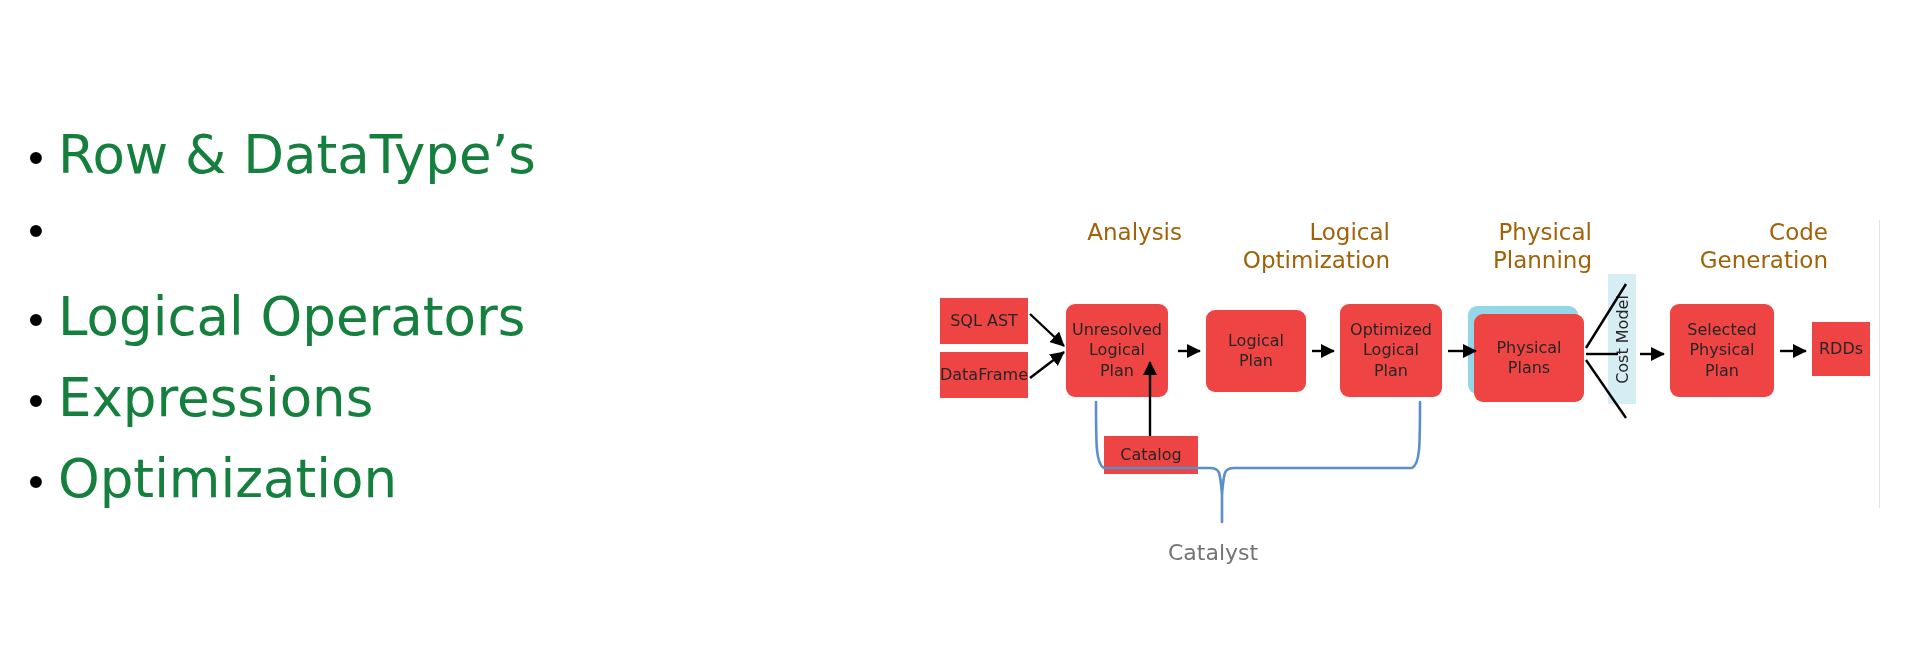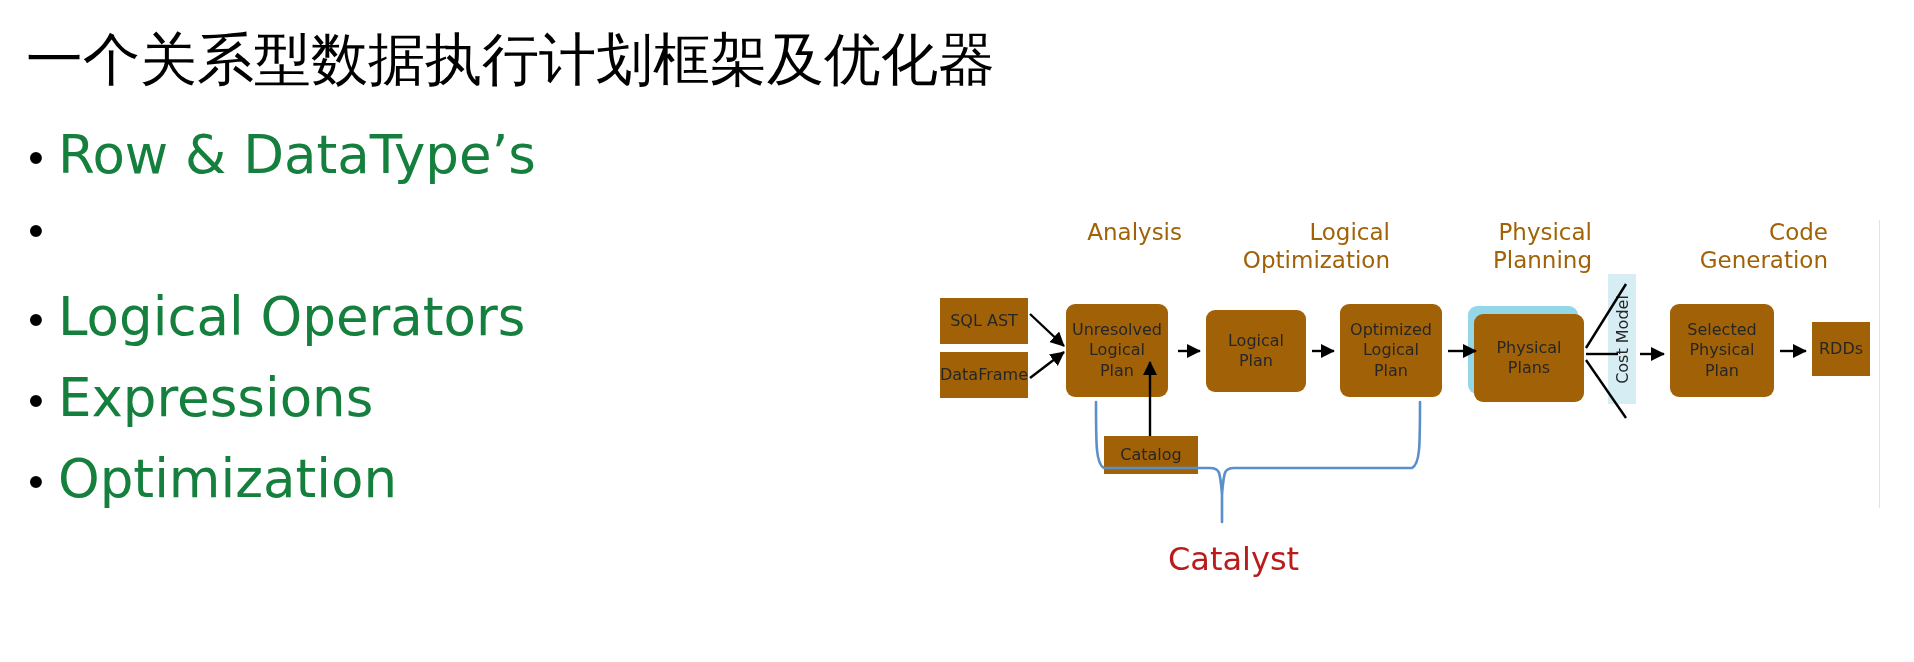--- a/index.html
+++ b/index.html
@@ -79,21 +79,21 @@
     font-family: "DejaVu Sans", "Liberation Sans", sans-serif;
     font-size: 23px;
     line-height: 1.22;
     color: #a16207;
     text-align: right;
     white-space: pre-line;
   }
 
   .nodebox {
     position: absolute;
-    background: #a16207;
+    background: #ef4444;
     color: #262626;
     font-family: "DejaVu Sans", "Liberation Sans", sans-serif;
     font-size: 16px;
     line-height: 1.28;
     display: flex;
     align-items: center;
     justify-content: center;
     text-align: center;
     white-space: pre-line;
     box-sizing: border-box;
@@ -119,41 +119,40 @@
     font-family: "DejaVu Sans", "Liberation Sans", sans-serif;
     font-size: 16px;
     color: #262626;
     white-space: nowrap;
     transform: rotate(-90deg);
   }
 
   .catalyst-label {
     position: absolute;
     font-family: "DejaVu Sans", "Liberation Sans", sans-serif;
-    font-size: 32px;
-    color: #b91c1c;
+    font-size: 22px;
+    color: #737373;
     white-space: nowrap;
   }
 
   svg.overlay {
     position: absolute;
     left: 0;
     top: 0;
     width: 952px;
     height: 400px;
     overflow: visible;
     pointer-events: none;
   }
 </style>
 </head>
 <body>
 
 <div id="slide">
 
-  <div class="slide-title">一个关系型数据执行计划框架及优化器</div>
 
   <div class="bullet-list">
     <div class="bullet-row">
       <span class="bullet-dot">•</span>
       <span class="bullet-text">Row &amp; DataType’s</span>
     </div>
     <div class="bullet-row">
       <span class="bullet-dot">•</span>
     </div>
     <div class="bullet-row">

